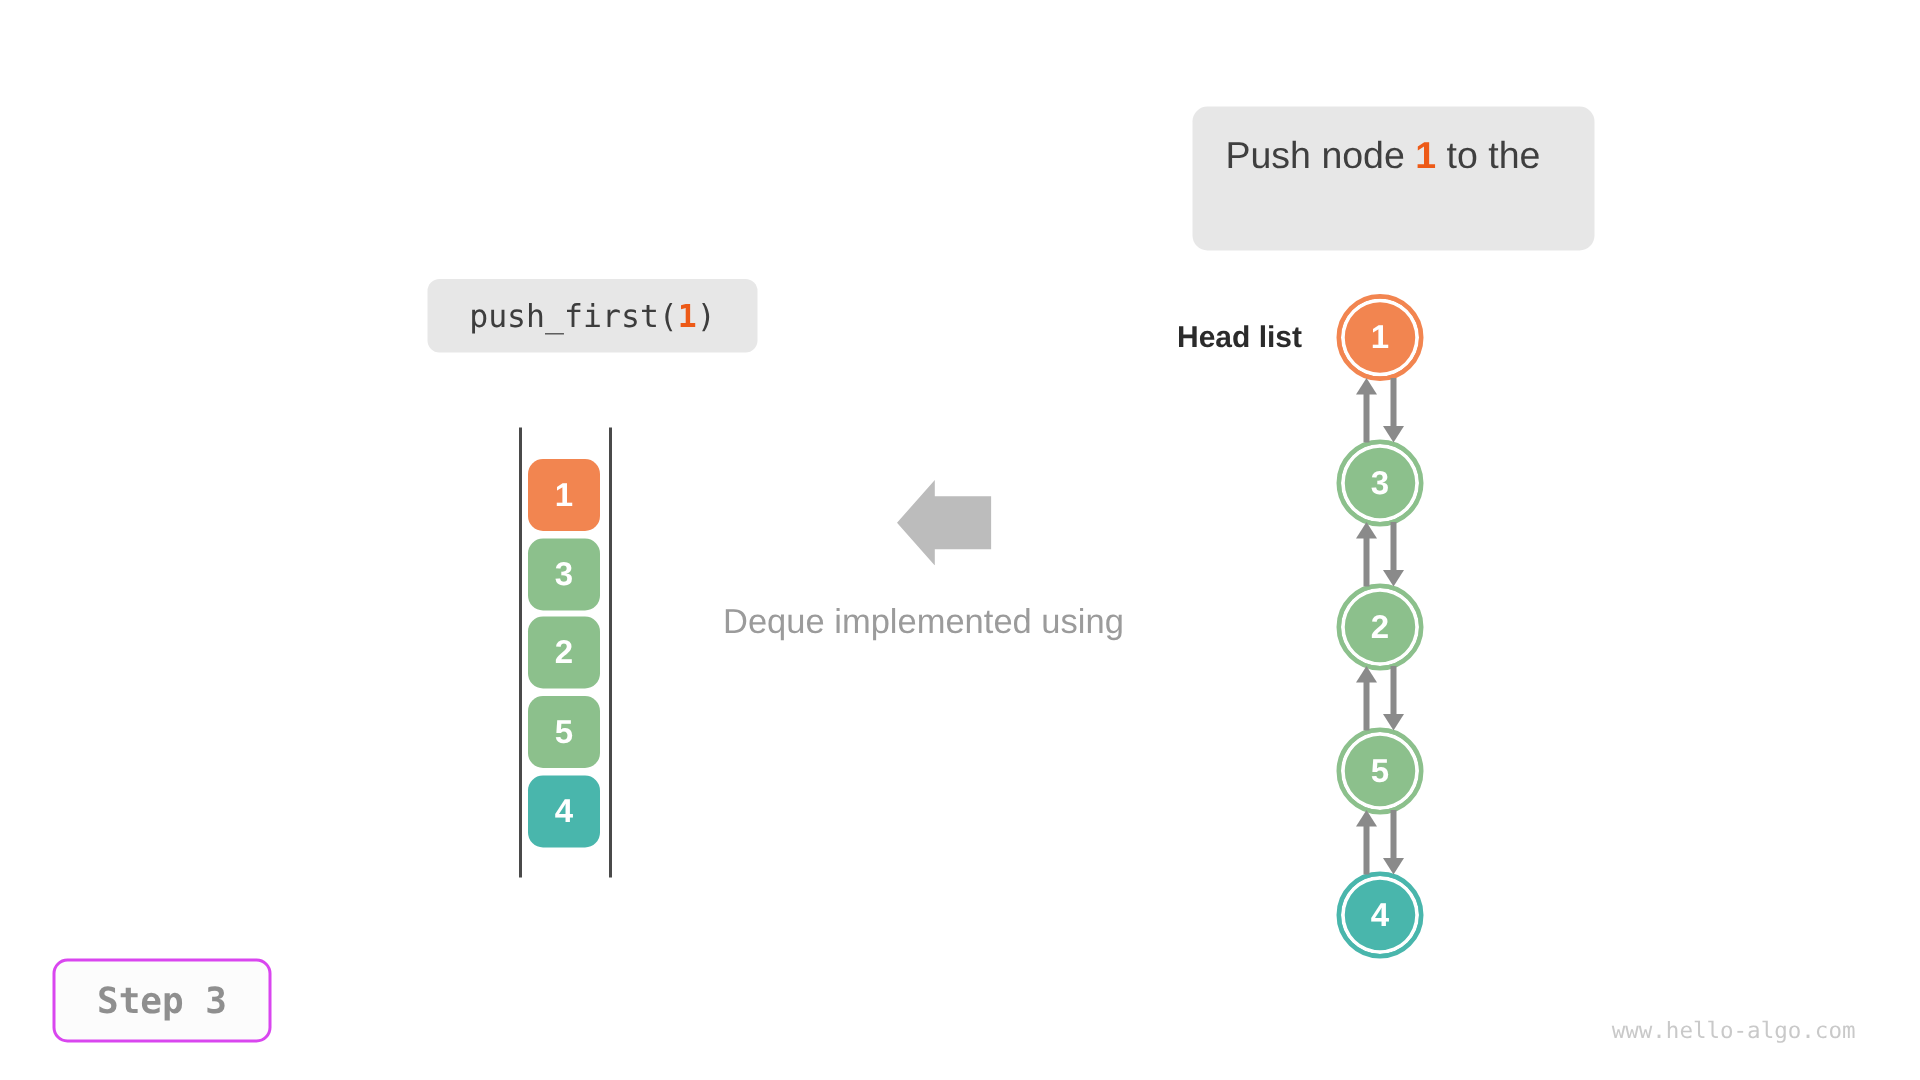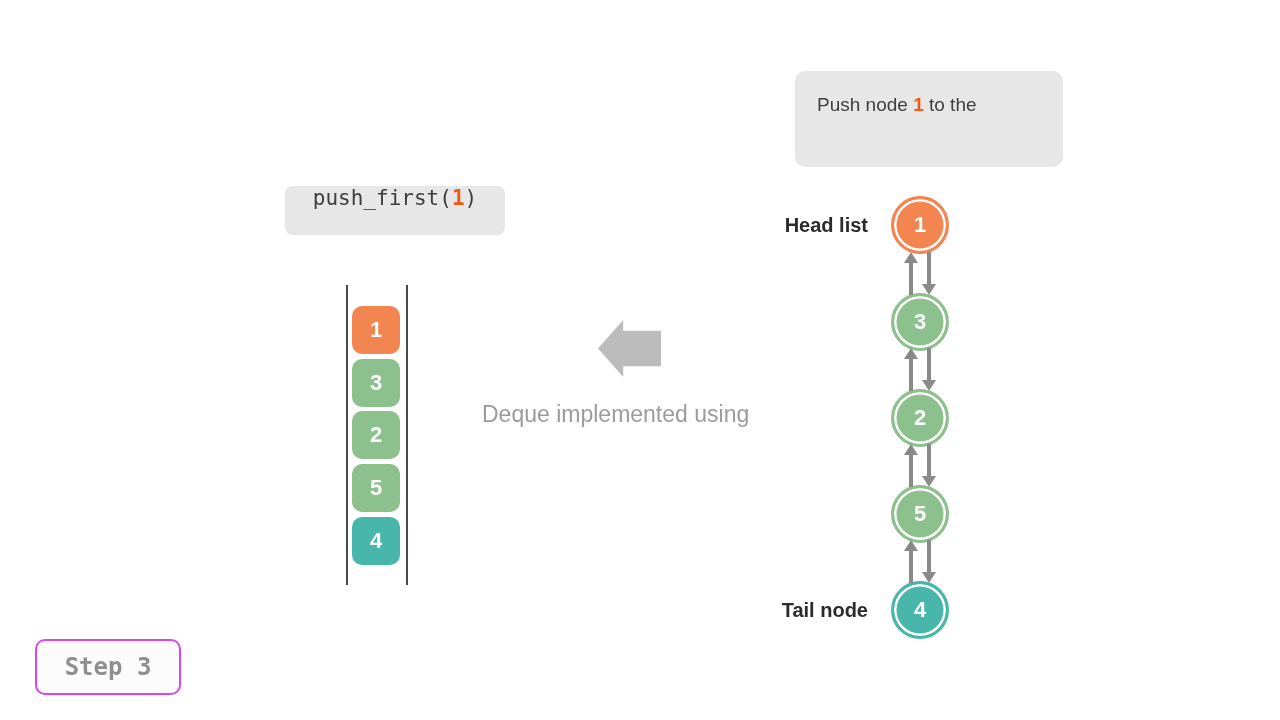--- a/index.html
+++ b/index.html
@@ -6,31 +6,31 @@
   body { font-family: "Liberation Sans", sans-serif; background:#ffffff; }
   .canvas {
     position:relative; width:1280px; height:720px; background:#ffffff;
     overflow:hidden;
   }
 
   
   .callout {
     position:absolute; left:795px; top:71px; width:268px; height:96px;
     background:var(--boxbg); border-radius:10px;
-    color:#3f3f3f; font-size:19px; line-height:29px;
+    color:#3f3f3f; font-size:25px; line-height:29px;
     padding:19px 0 0 22px; box-sizing:border-box;
   }
   .hl { color:var(--highlight); font-weight:700; }
 
   
   .code-label {
     position:absolute; left:285px; top:186px; width:220px; height:49px;
     background:var(--boxbg); border-radius:8px;
     font-family:"DejaVu Sans Mono", monospace; font-size:21px; color:#3d3d3d;
-    display:flex; justify-content:center;
+    display:flex; align-items:center; justify-content:center;
   }
 
   
   .stack-wall { position:absolute; width:2px; background:#4a4a4a; }
   .stack-box {
     position:absolute; left:352px; width:48px; height:48px; border-radius:10px;
     background:var(--c); color:#fff; font-size:22px; font-weight:700;
     display:flex; align-items:center; justify-content:center;
   }
 
@@ -122,21 +122,20 @@
   <div class="stack-box" style="top: 517px; --c: #49B6AC;">
       <span>4</span>
     </div>
 
   <div class="block-arrow"></div>
   <div class="caption">
     <span>Deque implemented using</span><br>
   </div>
 
   <div class="side-label" style="top:212px;">Head list</div>
-  <div class="side-label" style="top:597px;">Tail node</div>
 
   <div class="ll-node" style="top: 196px; --c: #F28550;">
       <span>1</span>
     </div>
   <div class="ll-node" style="top: 293px; --c: #8CC08C;">
       <span>3</span>
     </div>
   <div class="ll-node" style="top: 389px; --c: #8CC08C;">
       <span>2</span>
     </div>
@@ -161,14 +160,15 @@
   </div>
   <div class="arrow-pair" style="top:540px; height:43px;">
     <div class="uarr"></div>
     <div class="darr"></div>
   </div>
 
   <div class="step-badge">
     <span>Step 3</span>
   </div>
 
+  <div class="watermark">www.hello-algo.com</div>
 
 </div>
 
 </body></html>

